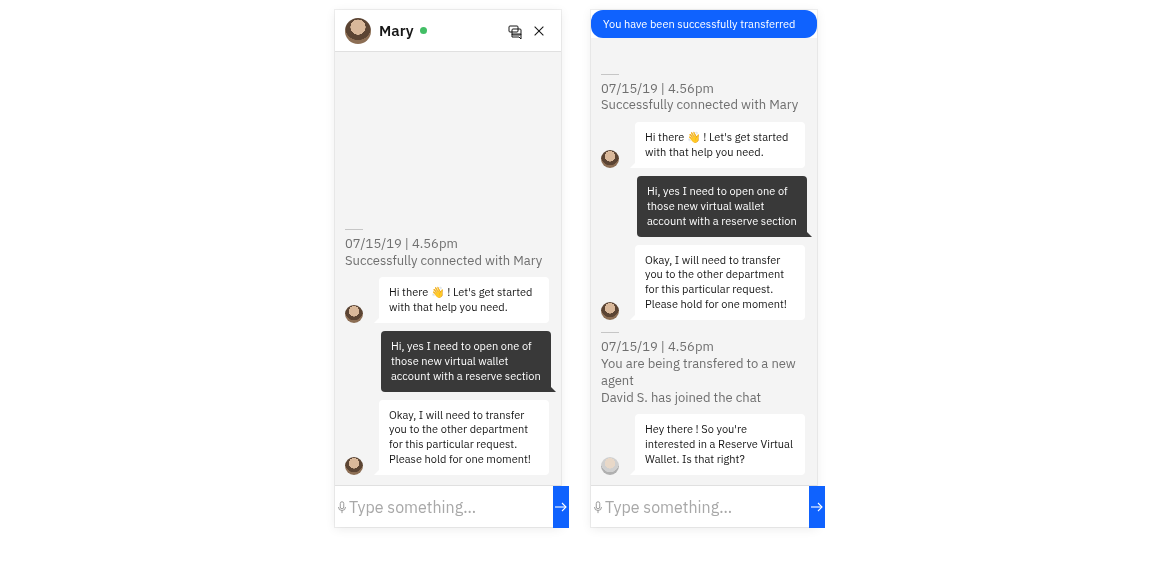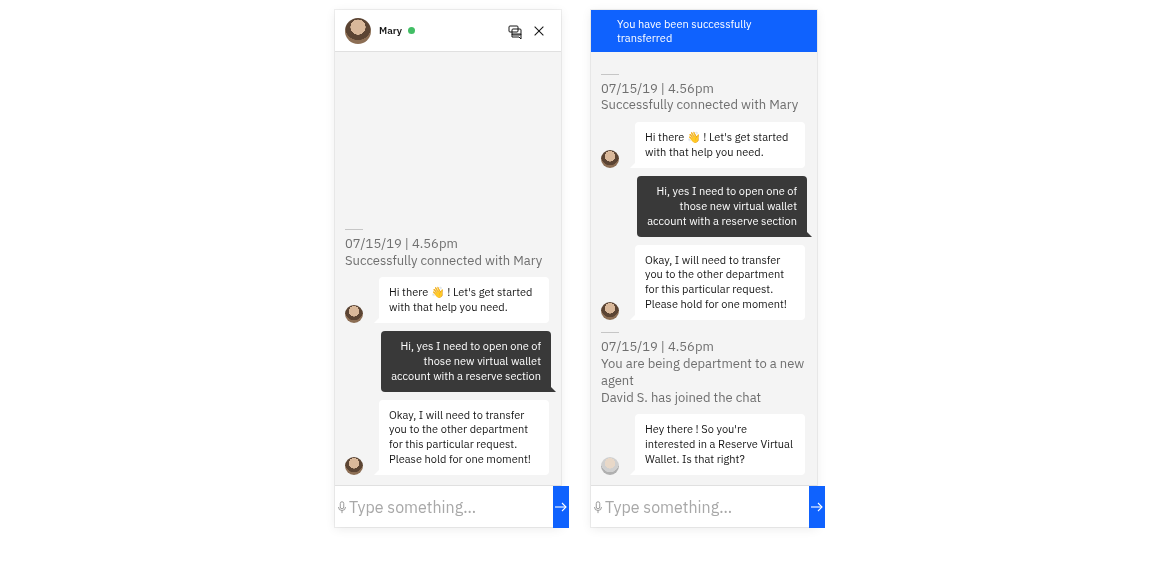--- a/index.html
+++ b/index.html
@@ -41,21 +41,21 @@
     width: 26px;
     height: 26px;
     border-radius: 50%;
     background: #c4b8a8;
     flex-shrink: 0;
     background-size: cover;
     background-position: center;
   }
   .agent-name {
     font-weight: 600;
-    font-size: 10px;
+    font-size: 15px;
     margin-left: 8px;
   }
   .status-dot {
     width: 7px;
     height: 7px;
     border-radius: 50%;
     background: #42be65;
     margin-left: 6px;
   }
   .header-spacer { flex: 1; }
@@ -65,22 +65,23 @@
     display: flex;
     align-items: center;
     justify-content: center;
     color: #161616;
     cursor: pointer;
   }
   .banner {
     background: #0f62fe;
     color: #ffffff;
     font-size: 11px;
-    padding: 7px 26px;
-    flex-shrink: 0;
+    padding: 7px 12px;
+    flex-shrink: 0;
+    border-radius: 12px;
   }
   .chat-body {
     flex: 1;
     background: #f4f4f4;
     overflow: hidden;
     padding: 8px 10px 10px 10px;
     display: flex;
     flex-direction: column;
     justify-content: flex-end;
     gap: 8px;
@@ -130,21 +131,20 @@
     bottom: 0;
     left: -5px;
     width: 0; height: 0;
     border-bottom: 6px solid #ffffff;
     border-left: 6px solid transparent;
   }
   .bubble.user {
     background: #393939;
     color: #ffffff;
     border-radius: 4px 4px 0 4px;
-    text-align: right;
   }
   .bubble.user::after {
     content: "";
     position: absolute;
     bottom: 0;
     right: -5px;
     width: 0; height: 0;
     border-bottom: 6px solid #393939;
     border-right: 6px solid transparent;
   }
@@ -268,21 +268,21 @@
         <div class="bubble user">Hi, yes I need to open one of those new virtual wallet account with a reserve section</div>
       </div>
       <div class="msg-row">
         <div class="avatar-sm face-a"></div>
         <div class="bubble agent">Okay, I will need to transfer you to the other department for this particular request. Please hold for one moment!</div>
       </div>
 
       <div class="meta-block">
         <div class="meta-divider"></div>
         <div class="meta-line">07/15/19 | 4.56pm</div>
-        <div class="meta-line">You are being department to a new agent</div>
+        <div class="meta-line">You are being transfered to a new agent</div>
         <div class="meta-line">David S. has joined the chat</div>
       </div>
 
       <div class="msg-row">
         <div class="avatar-sm face-b"></div>
         <div class="bubble agent">Hey there ! So you're interested in a Reserve Virtual Wallet. Is that right?</div>
       </div>
     </div>
 
     <div class="chat-input">

